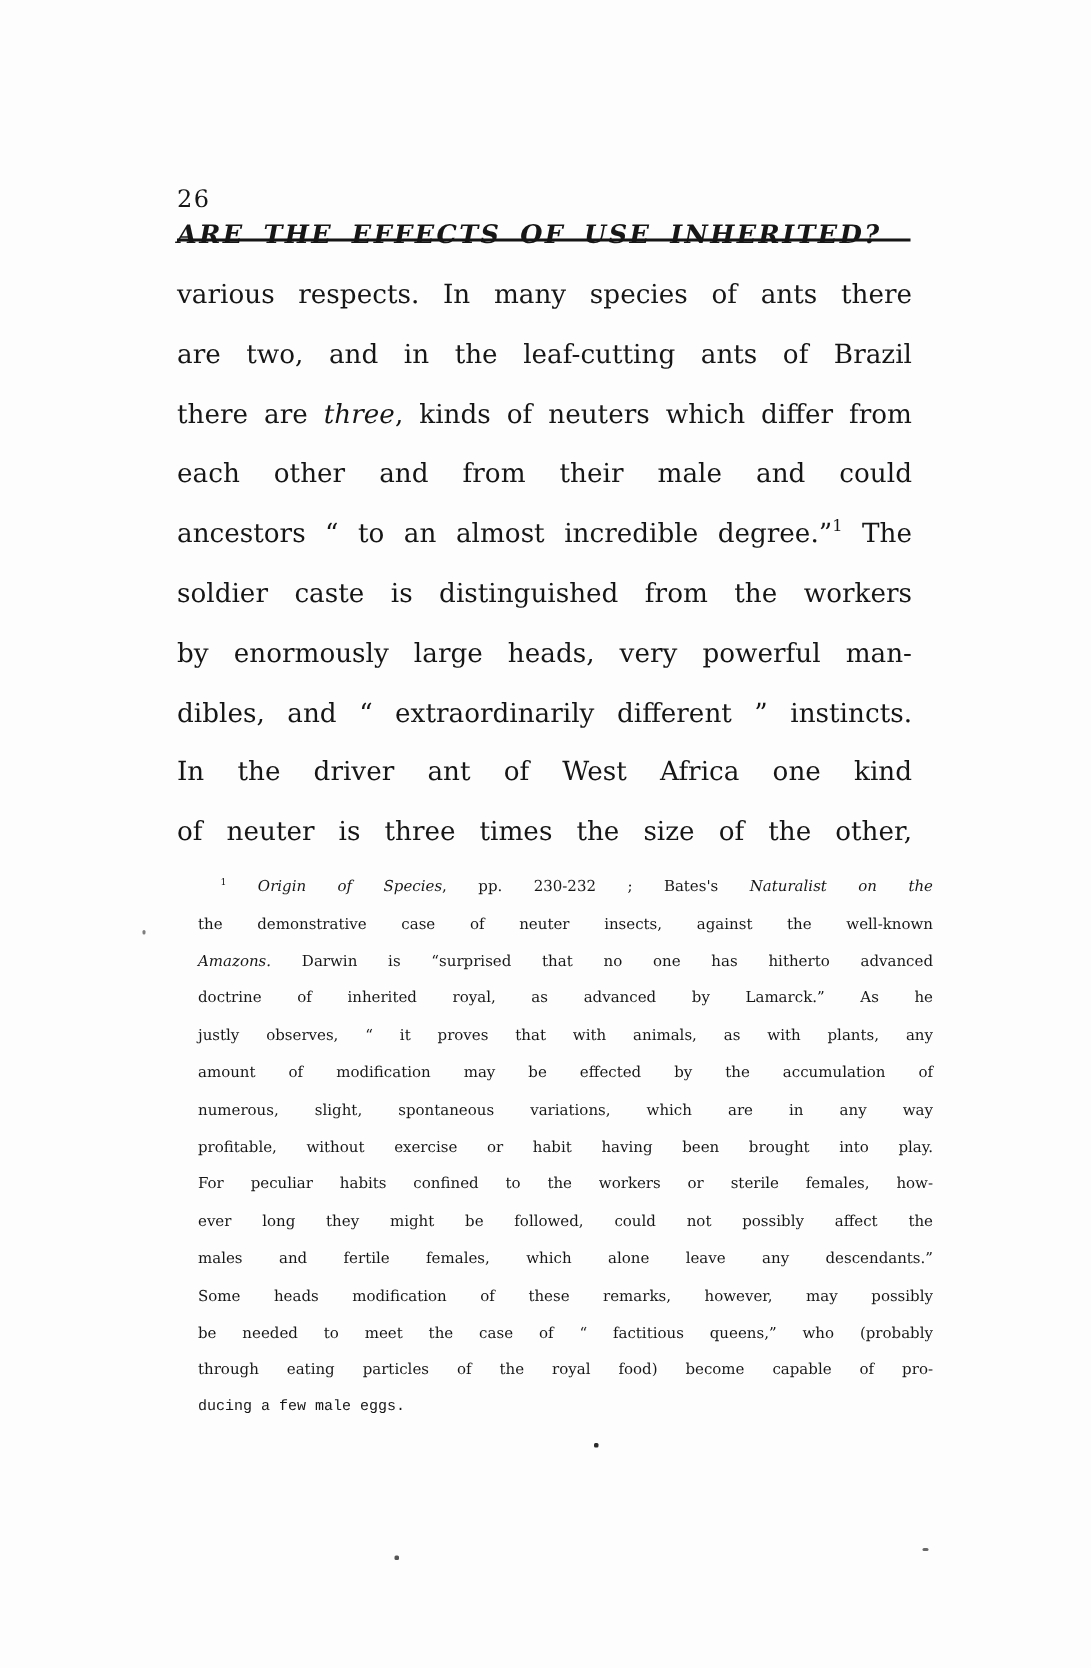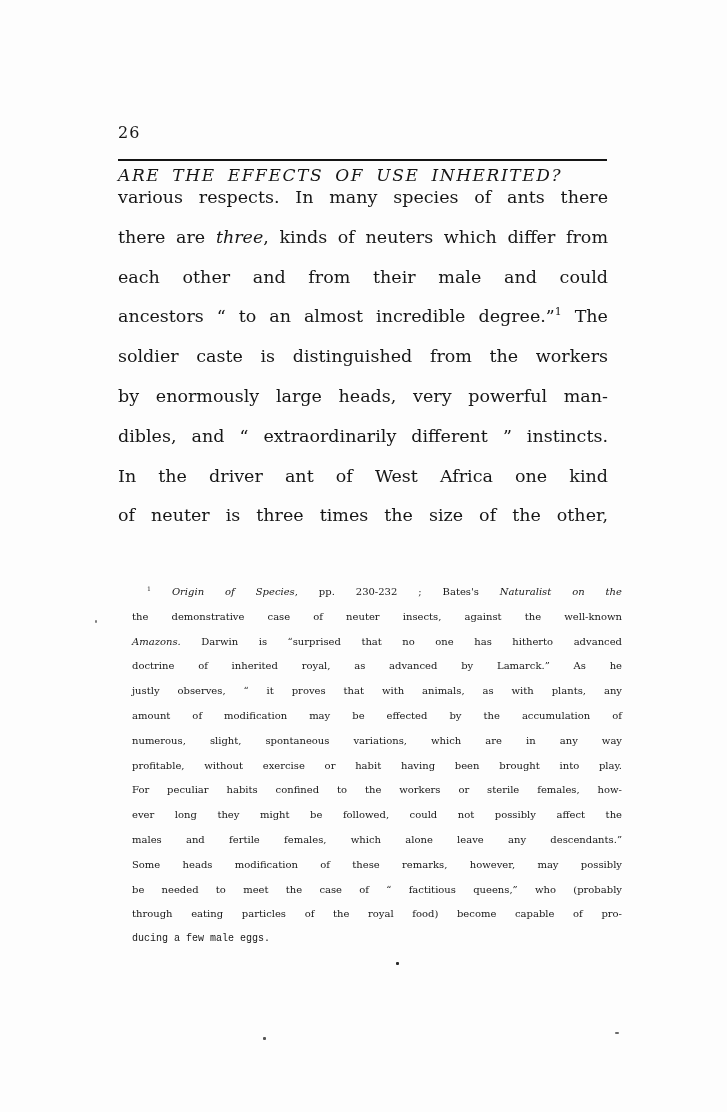--- a/index.html
+++ b/index.html
@@ -33,27 +33,26 @@
   }
   .page-number {
     font-style: normal;
     font-size: 16px;
     margin-right: 6px;
     letter-spacing: 1px;
   }
   .header-title {
     flex: 1;
     font-style: italic;
-    font-weight: 400;
+    font-weight: 700;
     letter-spacing: 1.6px;
     word-spacing: 5px;
     text-align: justify;
     text-align-last: justify;
     white-space: normal;
-    margin-top: 18px;
   }
   .header-rule {
     position: absolute;
     top: 159px;
     left: 118px;
     width: 489px;
     height: 2px;
     background: #151515;
   }
   .body-text {
@@ -115,20 +114,21 @@
 
   <div class="page-header">
     <span class="page-number">26</span>
     <span class="header-title">ARE THE EFFECTS OF USE INHERITED?</span>
   </div>
 
   <div class="header-rule"></div>
 
   <div class="body-text">
       <div class="line justify"><span>various respects.  In many species of ants there</span></div>
+      <div class="line justify"><span>are two, and in the leaf-cutting ants of Brazil</span></div>
       <div class="line justify"><span>there are </span><span class="seg-italic">three</span><span>, kinds of neuters which differ from</span></div>
       <div class="line justify"><span>each other and from their male and could</span></div>
       <div class="line justify"><span>ancestors “ to an almost incredible degree.”</span><span class="seg-sup">1</span><span>  The</span></div>
       <div class="line justify"><span>soldier caste is distinguished from the workers</span></div>
       <div class="line justify"><span>by enormously large heads, very powerful man-</span></div>
       <div class="line justify"><span>dibles, and “ extraordinarily different ” instincts.</span></div>
       <div class="line justify"><span>In the driver ant of West Africa one kind</span></div>
       <div class="line justify"><span>of neuter is three times the size of the other,</span></div>
     </div>
 

